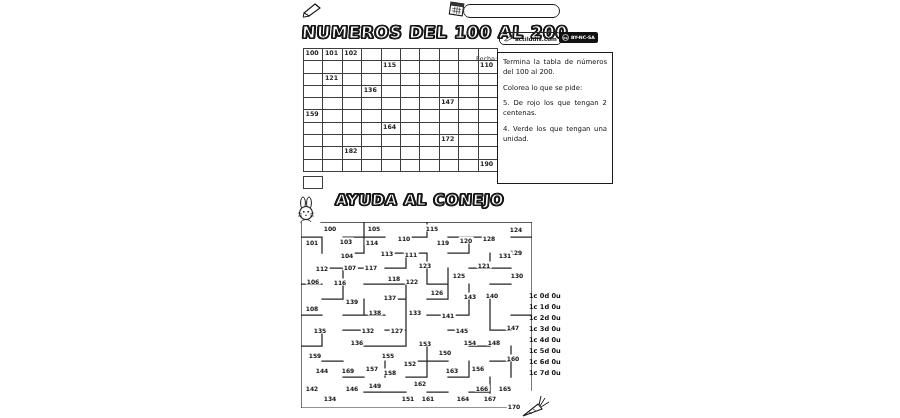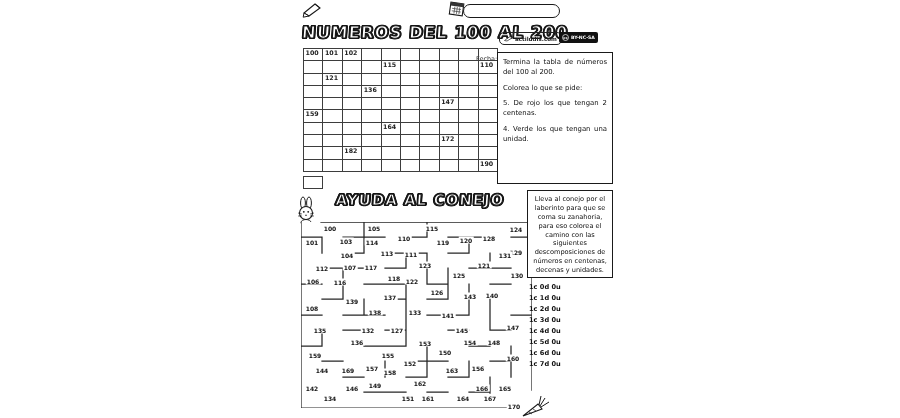--- a/index.html
+++ b/index.html
@@ -299,24 +299,21 @@
         <span class="mznum" style="left: 204px; top: 166px;">165</span>
         <span class="mznum" style="left: 29px; top: 176px;">134</span>
         <span class="mznum" style="left: 107px; top: 176px;">151</span>
         <span class="mznum" style="left: 127px; top: 176px;">161</span>
         <span class="mznum" style="left: 162px; top: 176px;">164</span>
         <span class="mznum" style="left: 189px; top: 176px;">167</span>
         <span class="mznum" style="left: 213px; top: 184px;">170</span>
       </div>
   </div>
 
-  <div class="abs panel" style="left:527px;top:190px;width:76px;height:78px;padding:4px;font-size:6.6px;line-height:1.35;text-align:center;color:#111;">
-    <span>Lleva al conejo por el laberinto para que se coma su zanahoria, para eso colorea el camino con las siguientes descomposiciones de números en centenas, decenas y unidades.</span>
-  </div>
-  <div class="abs" style="left:529px;top:282px;width:86px;display:flex;">
+  <div class="abs" style="left:529px;top:291px;width:86px;display:flex;">
     <div id="decomp-col1" class="decomp">
         <div>1c 0d 0u</div>
         <div>1c 1d 0u</div>
         <div>1c 2d 0u</div>
         <div>1c 3d 0u</div>
         <div>1c 4d 0u</div>
         <div>1c 5d 0u</div>
         <div>1c 6d 0u</div>
         <div>1c 7d 0u</div>
       </div>

